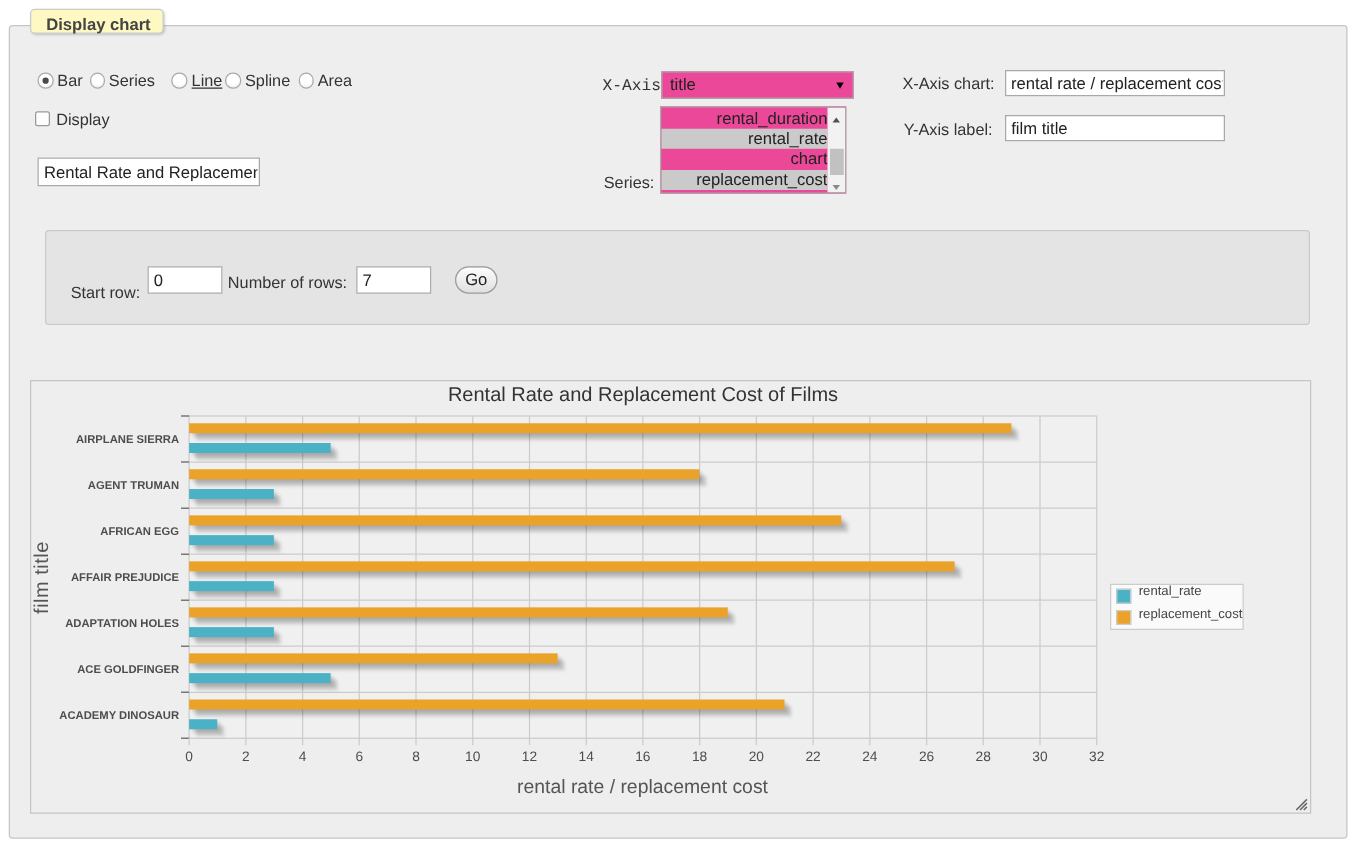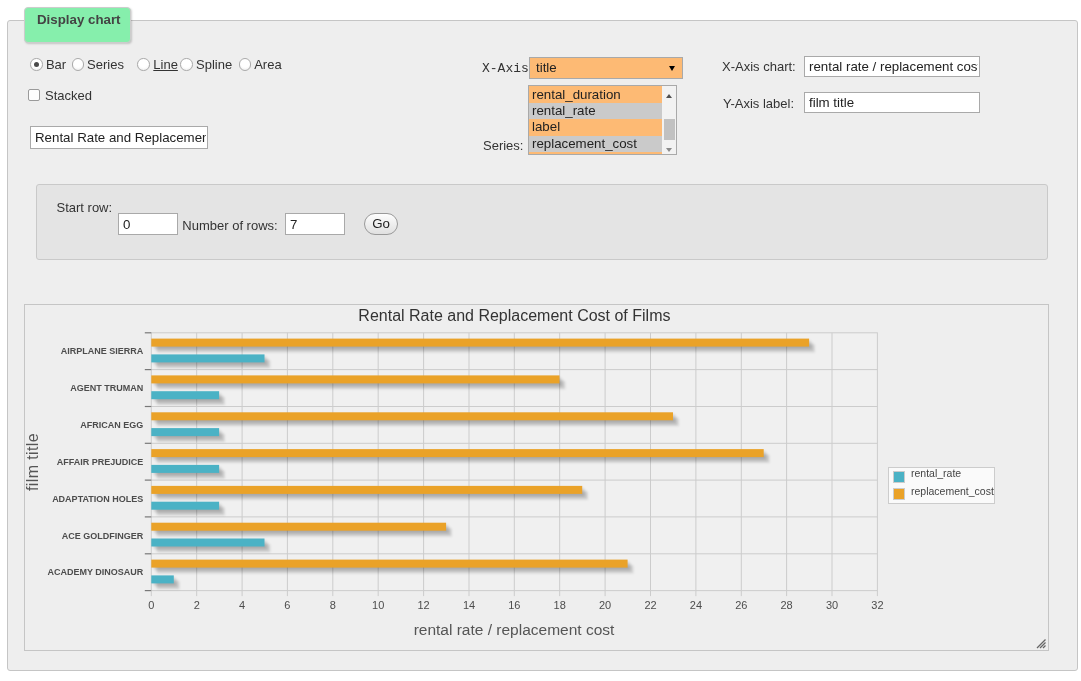--- a/index.html
+++ b/index.html
@@ -2,98 +2,98 @@
 <html><head>
 <meta charset="utf-8">
 <style>
 * { margin:0; padding:0; box-sizing:border-box; }
 html,body { width:1081px; height:681px; background:#fff;
   font-family:"Liberation Sans", sans-serif; }
 #stage { position:relative; width:1081px; height:681px; overflow:hidden; }
 .abs { position:absolute; }
 #fs { left:7px; top:19.5px; width:1071px; height:651.5px;
   background:#eeeeee; border:1px solid #c5c5c5; border-radius:3px; }
-#legendbox { left:24px; top:7px; height:36px; background:#86efac;
+#legendbox { left:24px; top:7px; height:20px; background:#fef9c3;
   border:1px solid #ccc; border-radius:4px; padding:0 9px 0 12px;
   font-size:13.3px; font-weight:bold; color:#444; line-height:24px;
   box-shadow:1px 1px 2px rgba(0,0,0,0.18); }
 .lab { font-size:13px; color:#333; line-height:15px; white-space:nowrap; }
 .radio { position:absolute; width:12.5px; height:12.5px; border-radius:50%;
   border:1px solid #aaa;
   background:radial-gradient(circle at 50% 35%, #fff 50%, #e8e8e8); }
 .radio.on:after { content:""; position:absolute; left:2.5px; top:2.5px;
   width:5px; height:5px; border-radius:50%; background:#4a4a4a; }
 .cb { display:inline-block; width:12px; height:12px; border:1px solid #9a9a9a;
   border-radius:2px; background:#fdfdfd; }
 input.txt { border:1px solid #a9a9a9; background:#fff; font-family:"Liberation Sans",sans-serif;
   font-size:13.3px; color:#222; padding:0 1px 0 4px; border-radius:0; outline:none; }
-.selbox { border:1px solid #a9a9a9; background:#fdba74; font-size:13.3px; color:#222; }
+.selbox { border:1px solid #a9a9a9; background:#ec4899; font-size:13.3px; color:#222; }
 #panel { left:36px; top:184px; width:1012px; height:76px; background:#e4e4e4;
   border:1px solid #c9c9c9; border-radius:3px; }
 #chartc { left:24px; top:304px; width:1024.5px; height:347px; background:#eeeeee;
   border:1px solid #c5c5c5; }
 #jlegend { left:888px; top:467px; width:107px; background:#fafafa;
   border:1px solid #cccccc; padding:0 0 0 2px; }
 #jlegend .row { display:flex; align-items:center; height:17.4px; }
 #jlegend .sw { flex:none; width:12px; height:12px; border:1px solid #ccc; margin:0 6px 0 2px; }
 #jlegend .lt { flex:none; font-size:10.5px; color:#444; white-space:nowrap; position:relative; top:-3.5px; }
 #gobtn { left:364px; top:213px; width:34px; height:22px; border:1px solid #999;
   border-radius:11px; background:linear-gradient(#fdfdfd,#e0e0e0);
   font-size:13.3px; color:#222; text-align:center; line-height:20px; }
-.opt { height:16.4px; padding-left:3px; line-height:16.4px; font-size:13.3px; white-space:nowrap; overflow:hidden; }
+.opt { height:16.4px; padding-left:3px; line-height:16.4px; font-size:13.3px; white-space:nowrap; overflow:hidden;text-align:right; }
 </style>
 </head>
 <body>
 <div id="stage">
   <div class="abs" id="fs"></div>
   <div class="abs" id="legendbox">Display chart</div>
 
 <span class="abs radio on" style="left:30px; top:58px;"></span>
 <div class="abs lab" style="left:45.9px; top:56.5px;">Bar</div>
 <span class="abs radio" style="left:71.6px; top:58px;"></span>
 <div class="abs lab" style="left:87.1px; top:56.5px;">Series</div>
 <span class="abs radio" style="left:137.4px; top:58px;"></span>
 <div class="abs lab" style="left:153.3px; top:56.5px;text-decoration:underline;">Line</div>
 <span class="abs radio" style="left:180.3px; top:58px;"></span>
 <div class="abs lab" style="left:196px; top:56.5px;text-align:right;">Spline</div>
 <span class="abs radio" style="left:238.5px; top:58px;"></span>
 <div class="abs lab" style="left:254.2px; top:56.5px;">Area</div>
   <span class="abs cb" style="left:28px; top:88.7px;"></span>
-  <div class="abs lab" style="left:45px; top:88.3px;">Stacked</div>
+  <div class="abs lab" style="left:45px; top:88.3px;">Display</div>
   <input class="abs txt" style="left: 30px; top: 126px; width: 178px; height: 23px;" value="Rental Rate and Replacement Cost of Films">
 
   <div class="abs lab" style="left:482px; top:60.5px;font-family:Liberation Mono, monospace;">X-Axis:</div>
   <div class="abs selbox" style="left:529px; top:57px; width:154px; height:22px; line-height:20px; padding-left:6px;">title
     <span style="position:absolute; right:7.5px; top:8px; width:0; height:0; border-left:3.5px solid transparent; border-right:3.5px solid transparent; border-top:5.5px solid #000;"></span>
   </div>
 
   <div class="abs lab" style="left:483px; top:138.4px;">Series:</div>
   <div class="abs selbox" id="listbox" style="left:528px; top:84.5px; width:149px; height:70px; overflow:hidden;">
     <div style="position:absolute; left:0; top:1px; right:14px;">
       <div class="opt">rental_duration</div>
       <div class="opt" style="background:#cacaca;">rental_rate</div>
-      <div class="opt">label</div>
+      <div class="opt">chart</div>
       <div class="opt" style="background:#cacaca;">replacement_cost</div>
     </div>
     <div style="position:absolute; right:0; top:0; bottom:0; width:14px; background:#f2f2f2;">
       <div style="position:absolute; top:0; left:0; width:14px; height:14px; text-align:center;">
         <span style="display:inline-block; margin-top:5px; width:0; height:0; border-left:3.5px solid transparent; border-right:3.5px solid transparent; border-bottom:4.5px solid #505050;"></span></div>
       <div style="position:absolute; bottom:0; left:0; width:14px; height:14px; text-align:center;">
         <span style="display:inline-block; margin-top:5px; width:0; height:0; border-left:3.5px solid transparent; border-right:3.5px solid transparent; border-top:4.5px solid #8a8a8a;"></span></div>
       <div style="position:absolute; left:1.5px; top:33px; width:11px; height:21px; background:#c1c1c1;"></div>
     </div>
   </div>
 
   <div class="abs lab" style="left:722px; top:59.2px;">X-Axis chart:</div>
   <input class="abs txt" style="left: 804px; top: 56px; width: 176px; height: 21px;" value="rental rate / replacement cost">
   <div class="abs lab" style="left:723px; top:95.9px;">Y-Axis label:</div>
   <input class="abs txt" style="left: 804px; top: 92px; width: 176px; height: 21px;" value="film title">
 
   <div class="abs" id="panel"></div>
-  <div class="abs lab" style="left:56.5px; top:200px;">Start row:</div>
+  <div class="abs lab" style="left:56.5px; top:226px;">Start row:</div>
   <input class="abs txt" style="left: 118px; top: 213px; width: 60px; height: 22px;" value="0">
   <div class="abs lab" style="left:182.3px; top:218px;">Number of rows:</div>
   <input class="abs txt" style="left: 285px; top: 213px; width: 60px; height: 22px;" value="7">
   <div class="abs" id="gobtn">Go</div>
 
   <div class="abs" id="chartc">
 <svg width="1024.5" height="347" viewBox="0 0 1024.5 347" style="position:absolute;left:0;top:0;font-family:'Liberation Sans',sans-serif">
 <defs>
           <filter id="bs" x="-20%" y="-50%" width="150%" height="250%">
             <feGaussianBlur stdDeviation="1.2"></feGaussianBlur>

